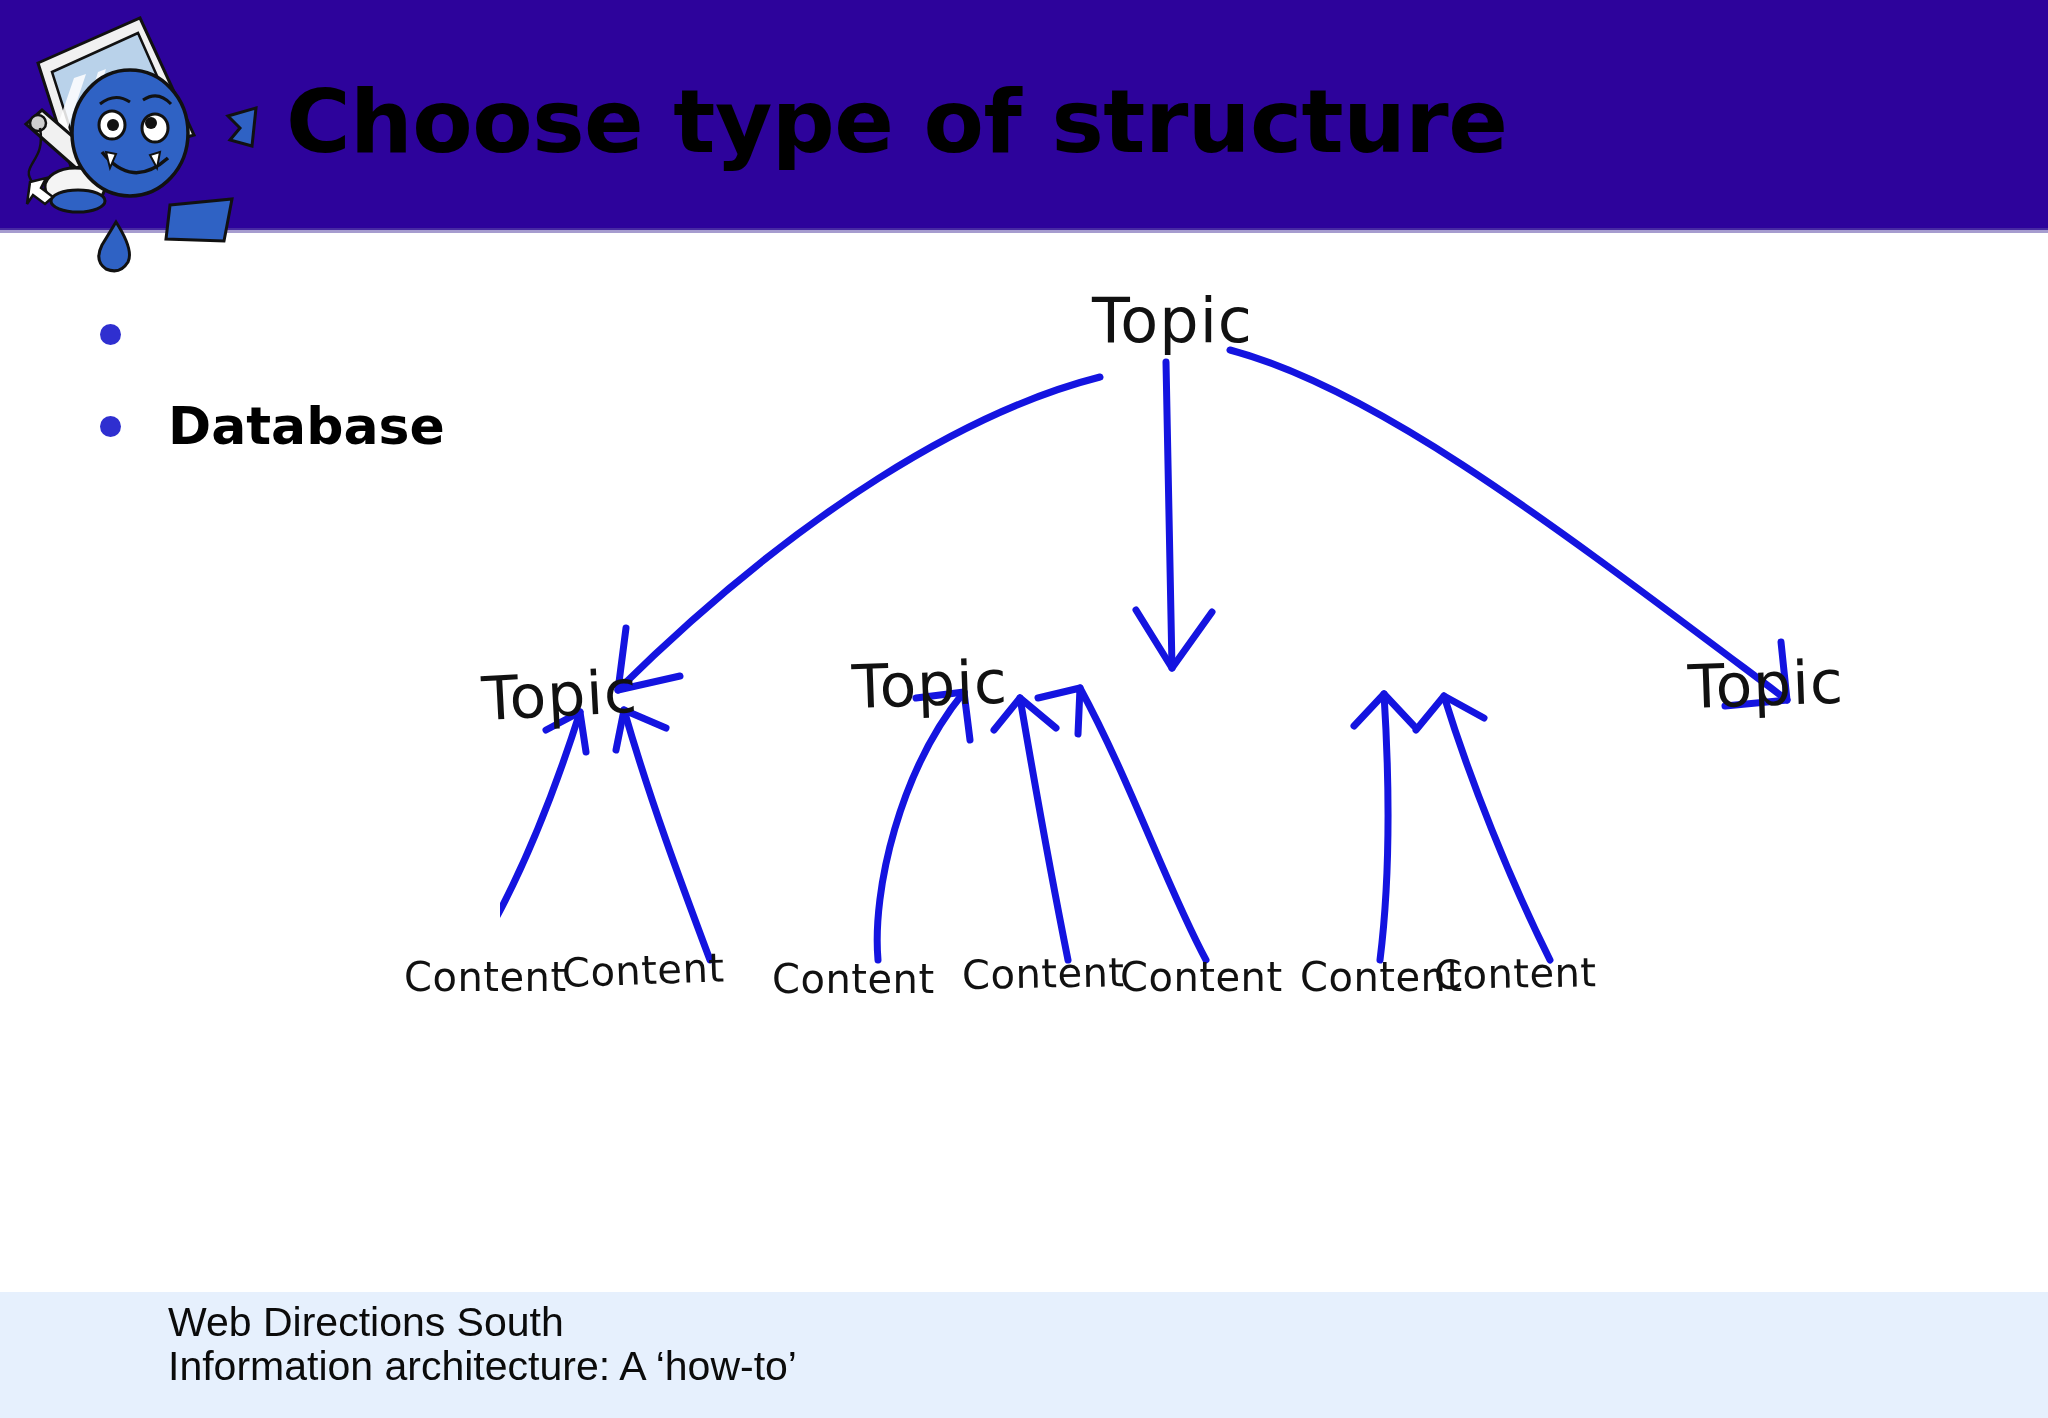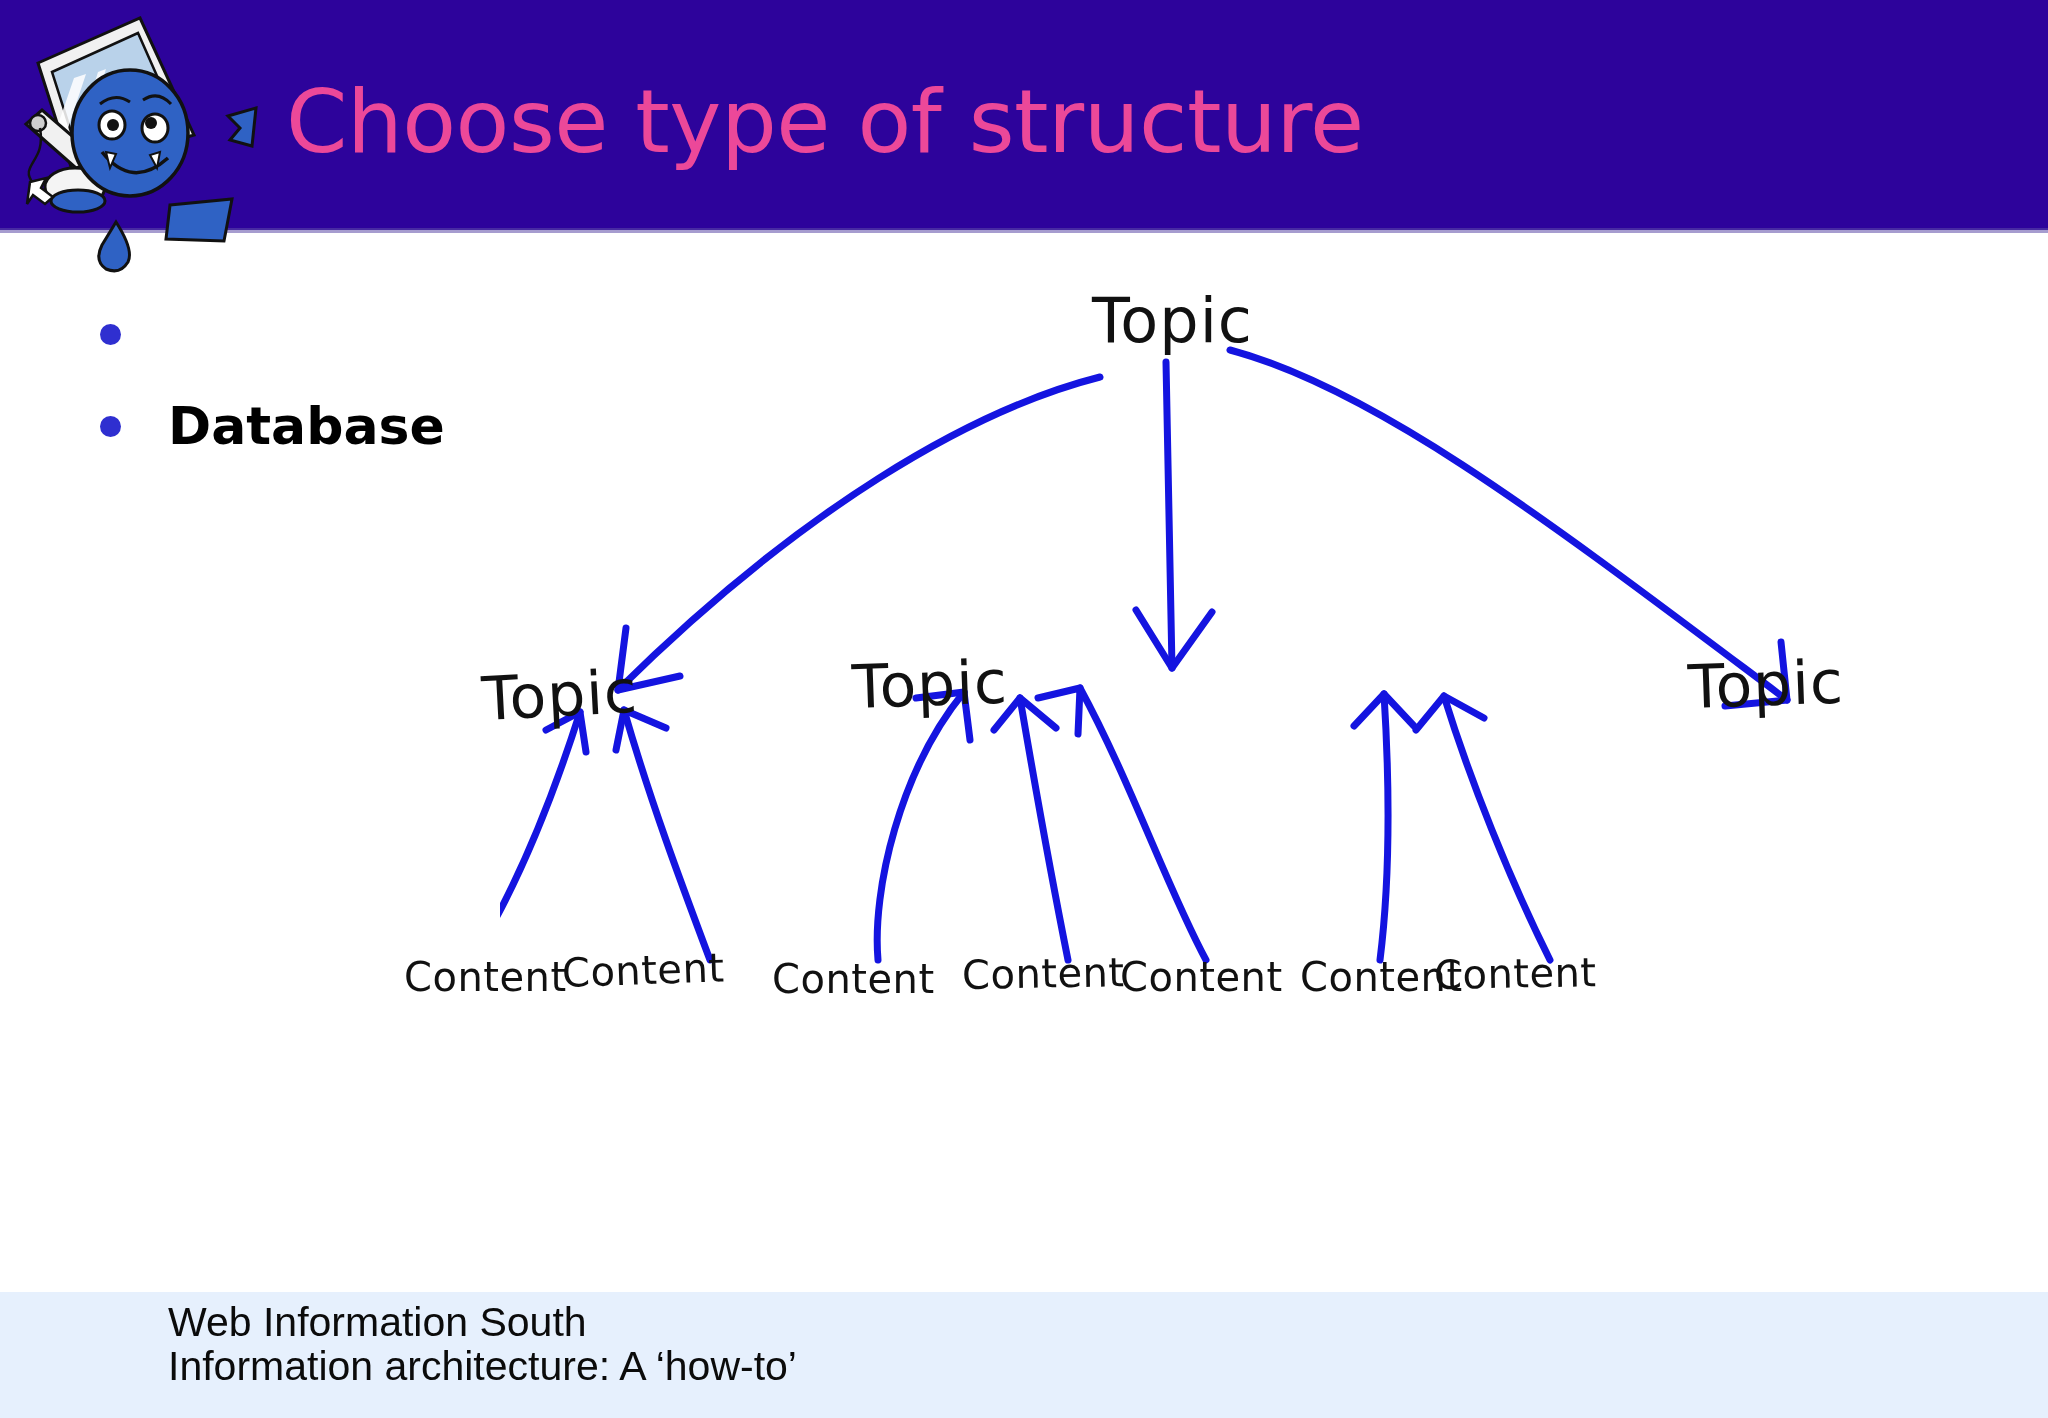--- a/index.html
+++ b/index.html
@@ -34,22 +34,22 @@
     width: 2048px;
     height: 5px;
     background: #5c4aa8;
     opacity: .55;
   }
   .slide-title {
     position: absolute;
     left: 286px;
     top: 70px;
     font-size: 88px;
-    font-weight: normal;
-    color: #ec4899;
+    font-weight: bold;
+    color: #000000;
     letter-spacing: -0.5px;
     white-space: nowrap;
     font-family: "DejaVu Sans", sans-serif;
   }
 
   
   .mascot {
     position: absolute;
     left: 0px;
     top: 0px;
@@ -235,17 +235,17 @@
     <div class="hand-label hand-content" style="left:272px; top:696px;">Content</div>
     <div class="hand-label hand-content" style="left:462px; top:692px; transform:rotate(-1deg);">Content</div>
     <div class="hand-label hand-content" style="left:620px; top:694px;">Content</div>
     <div class="hand-label hand-content" style="left:800px; top:694px;">Content</div>
     <div class="hand-label hand-content" style="left:934px; top:692px; transform:rotate(-1deg);">Content</div>
 
   </div>
 
   <div class="footer-band"></div>
   <div class="footer-text">
-    <div class="footer-line">Web Information South</div>
+    <div class="footer-line">Web Directions South</div>
     <div class="footer-line">Information architecture: A ‘how-to’</div>
   </div>
 
 </div>
 
 </body></html>

